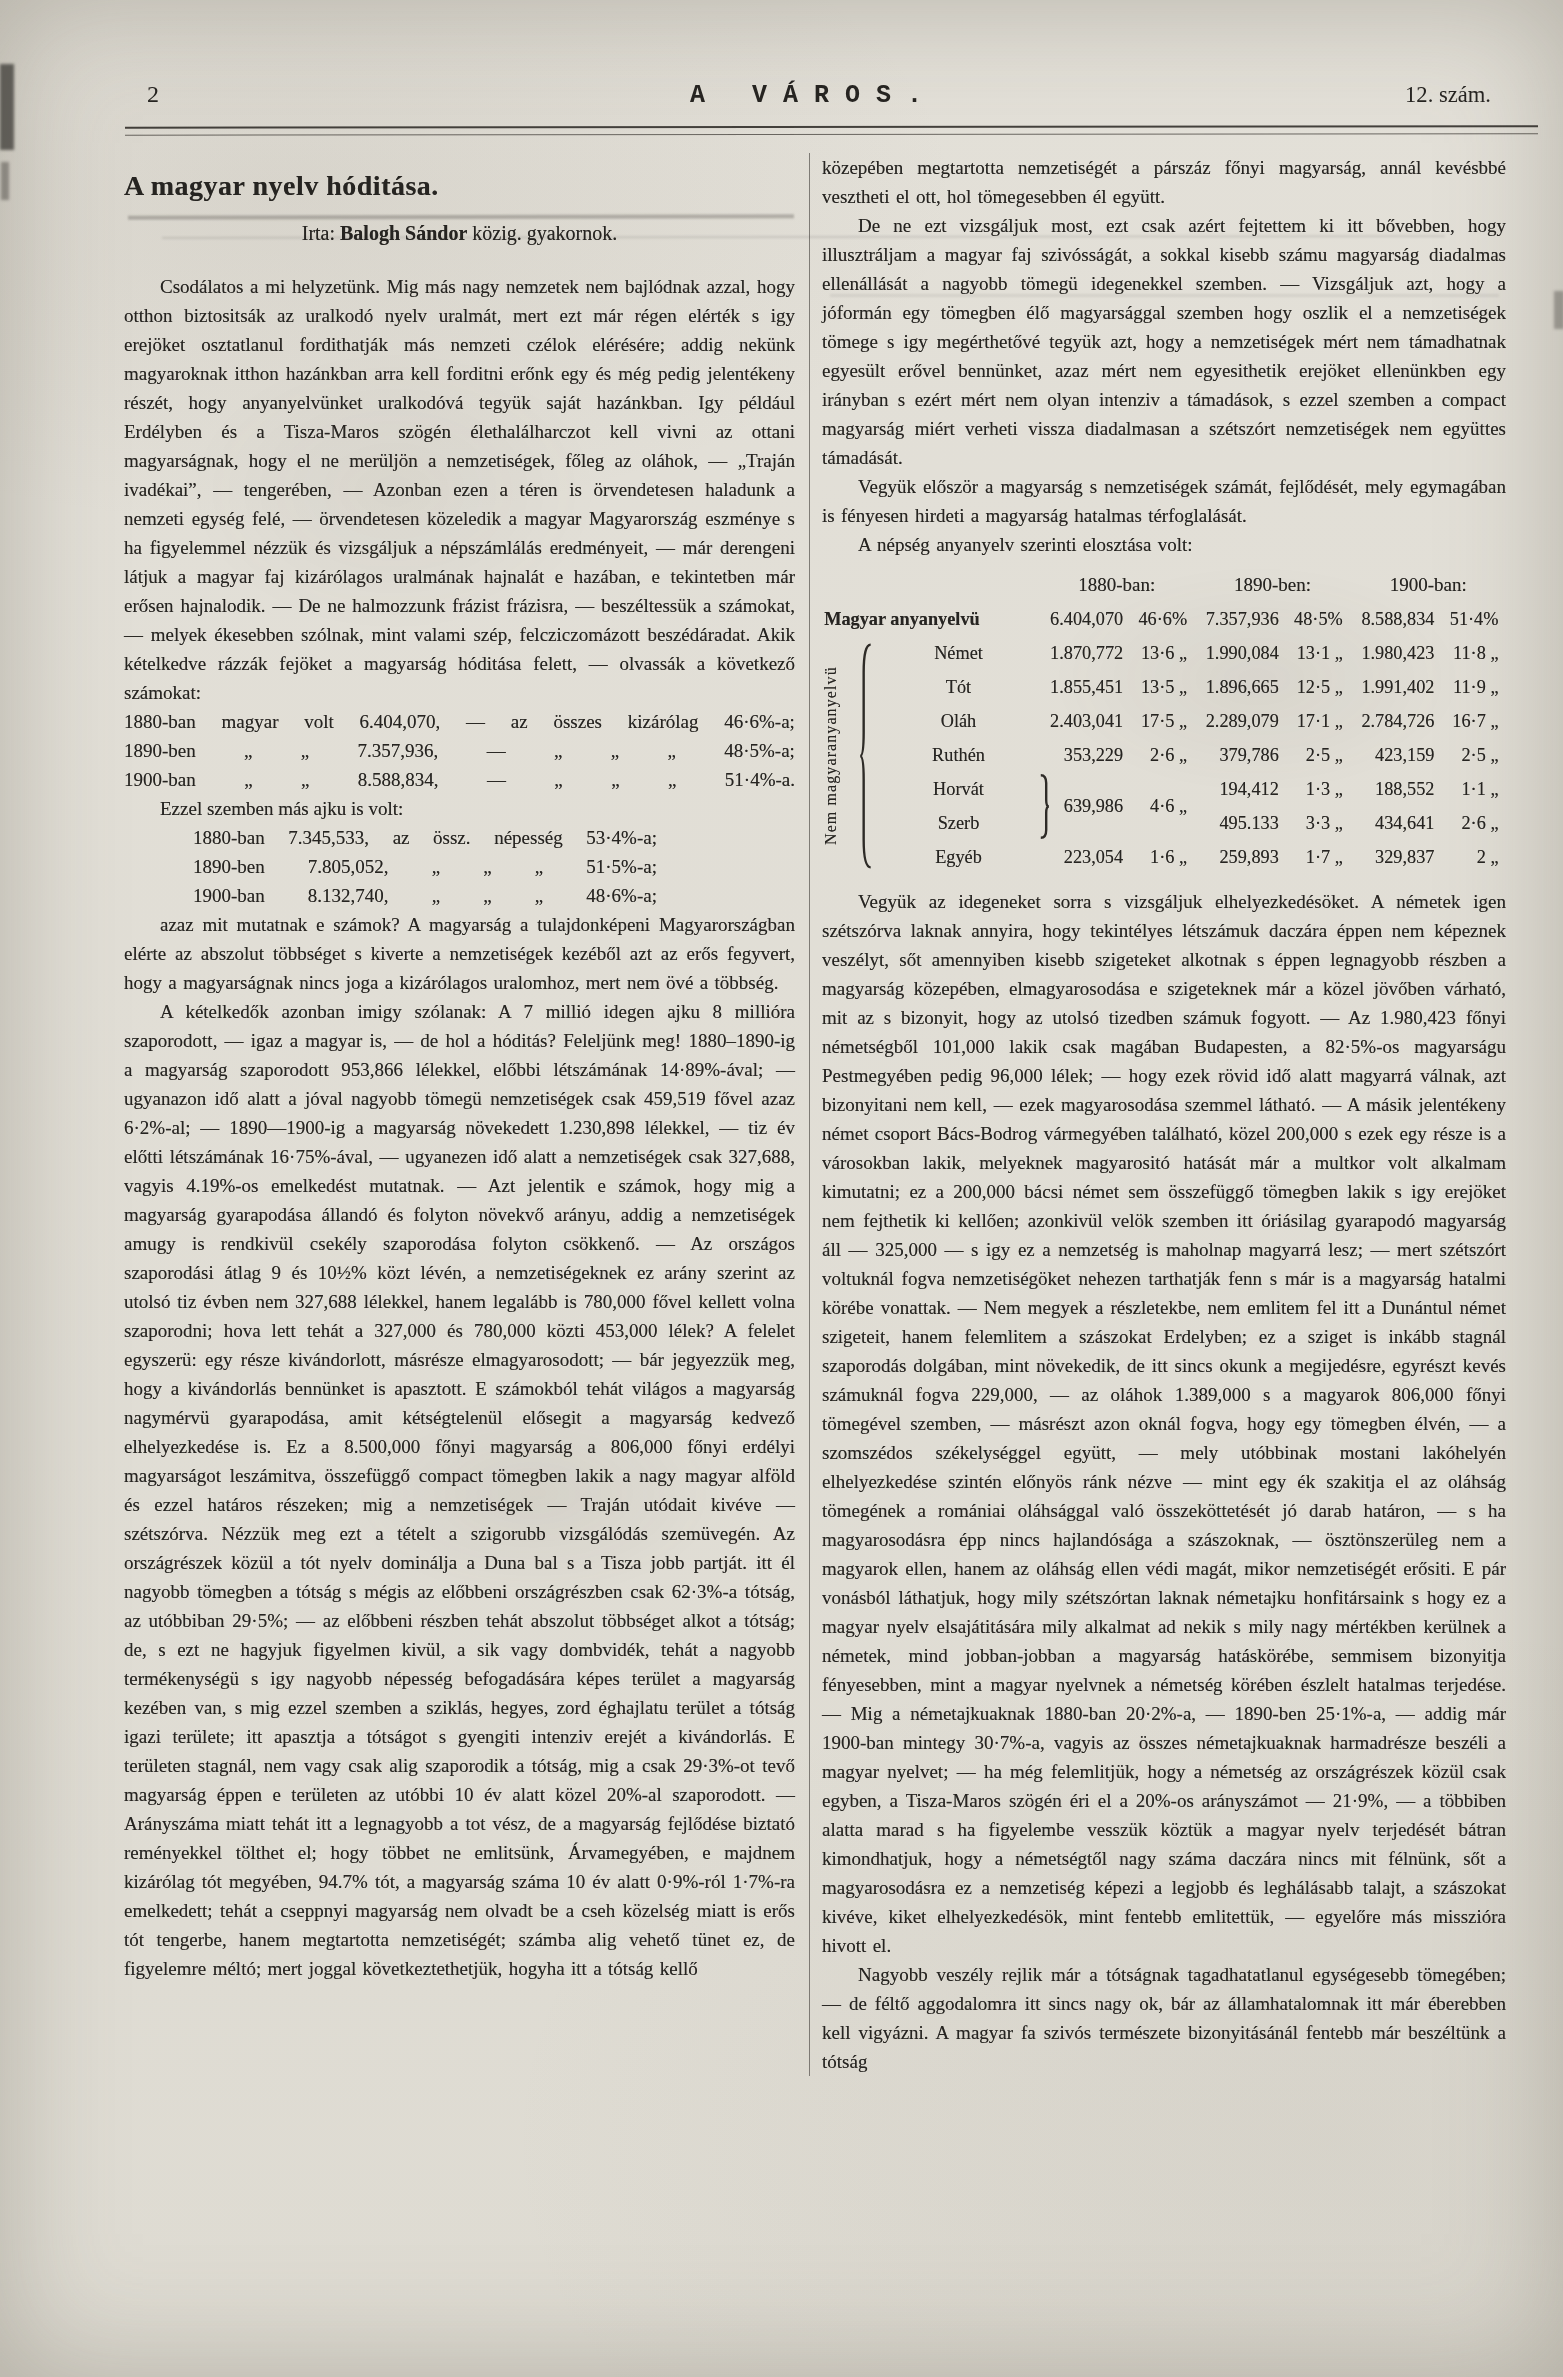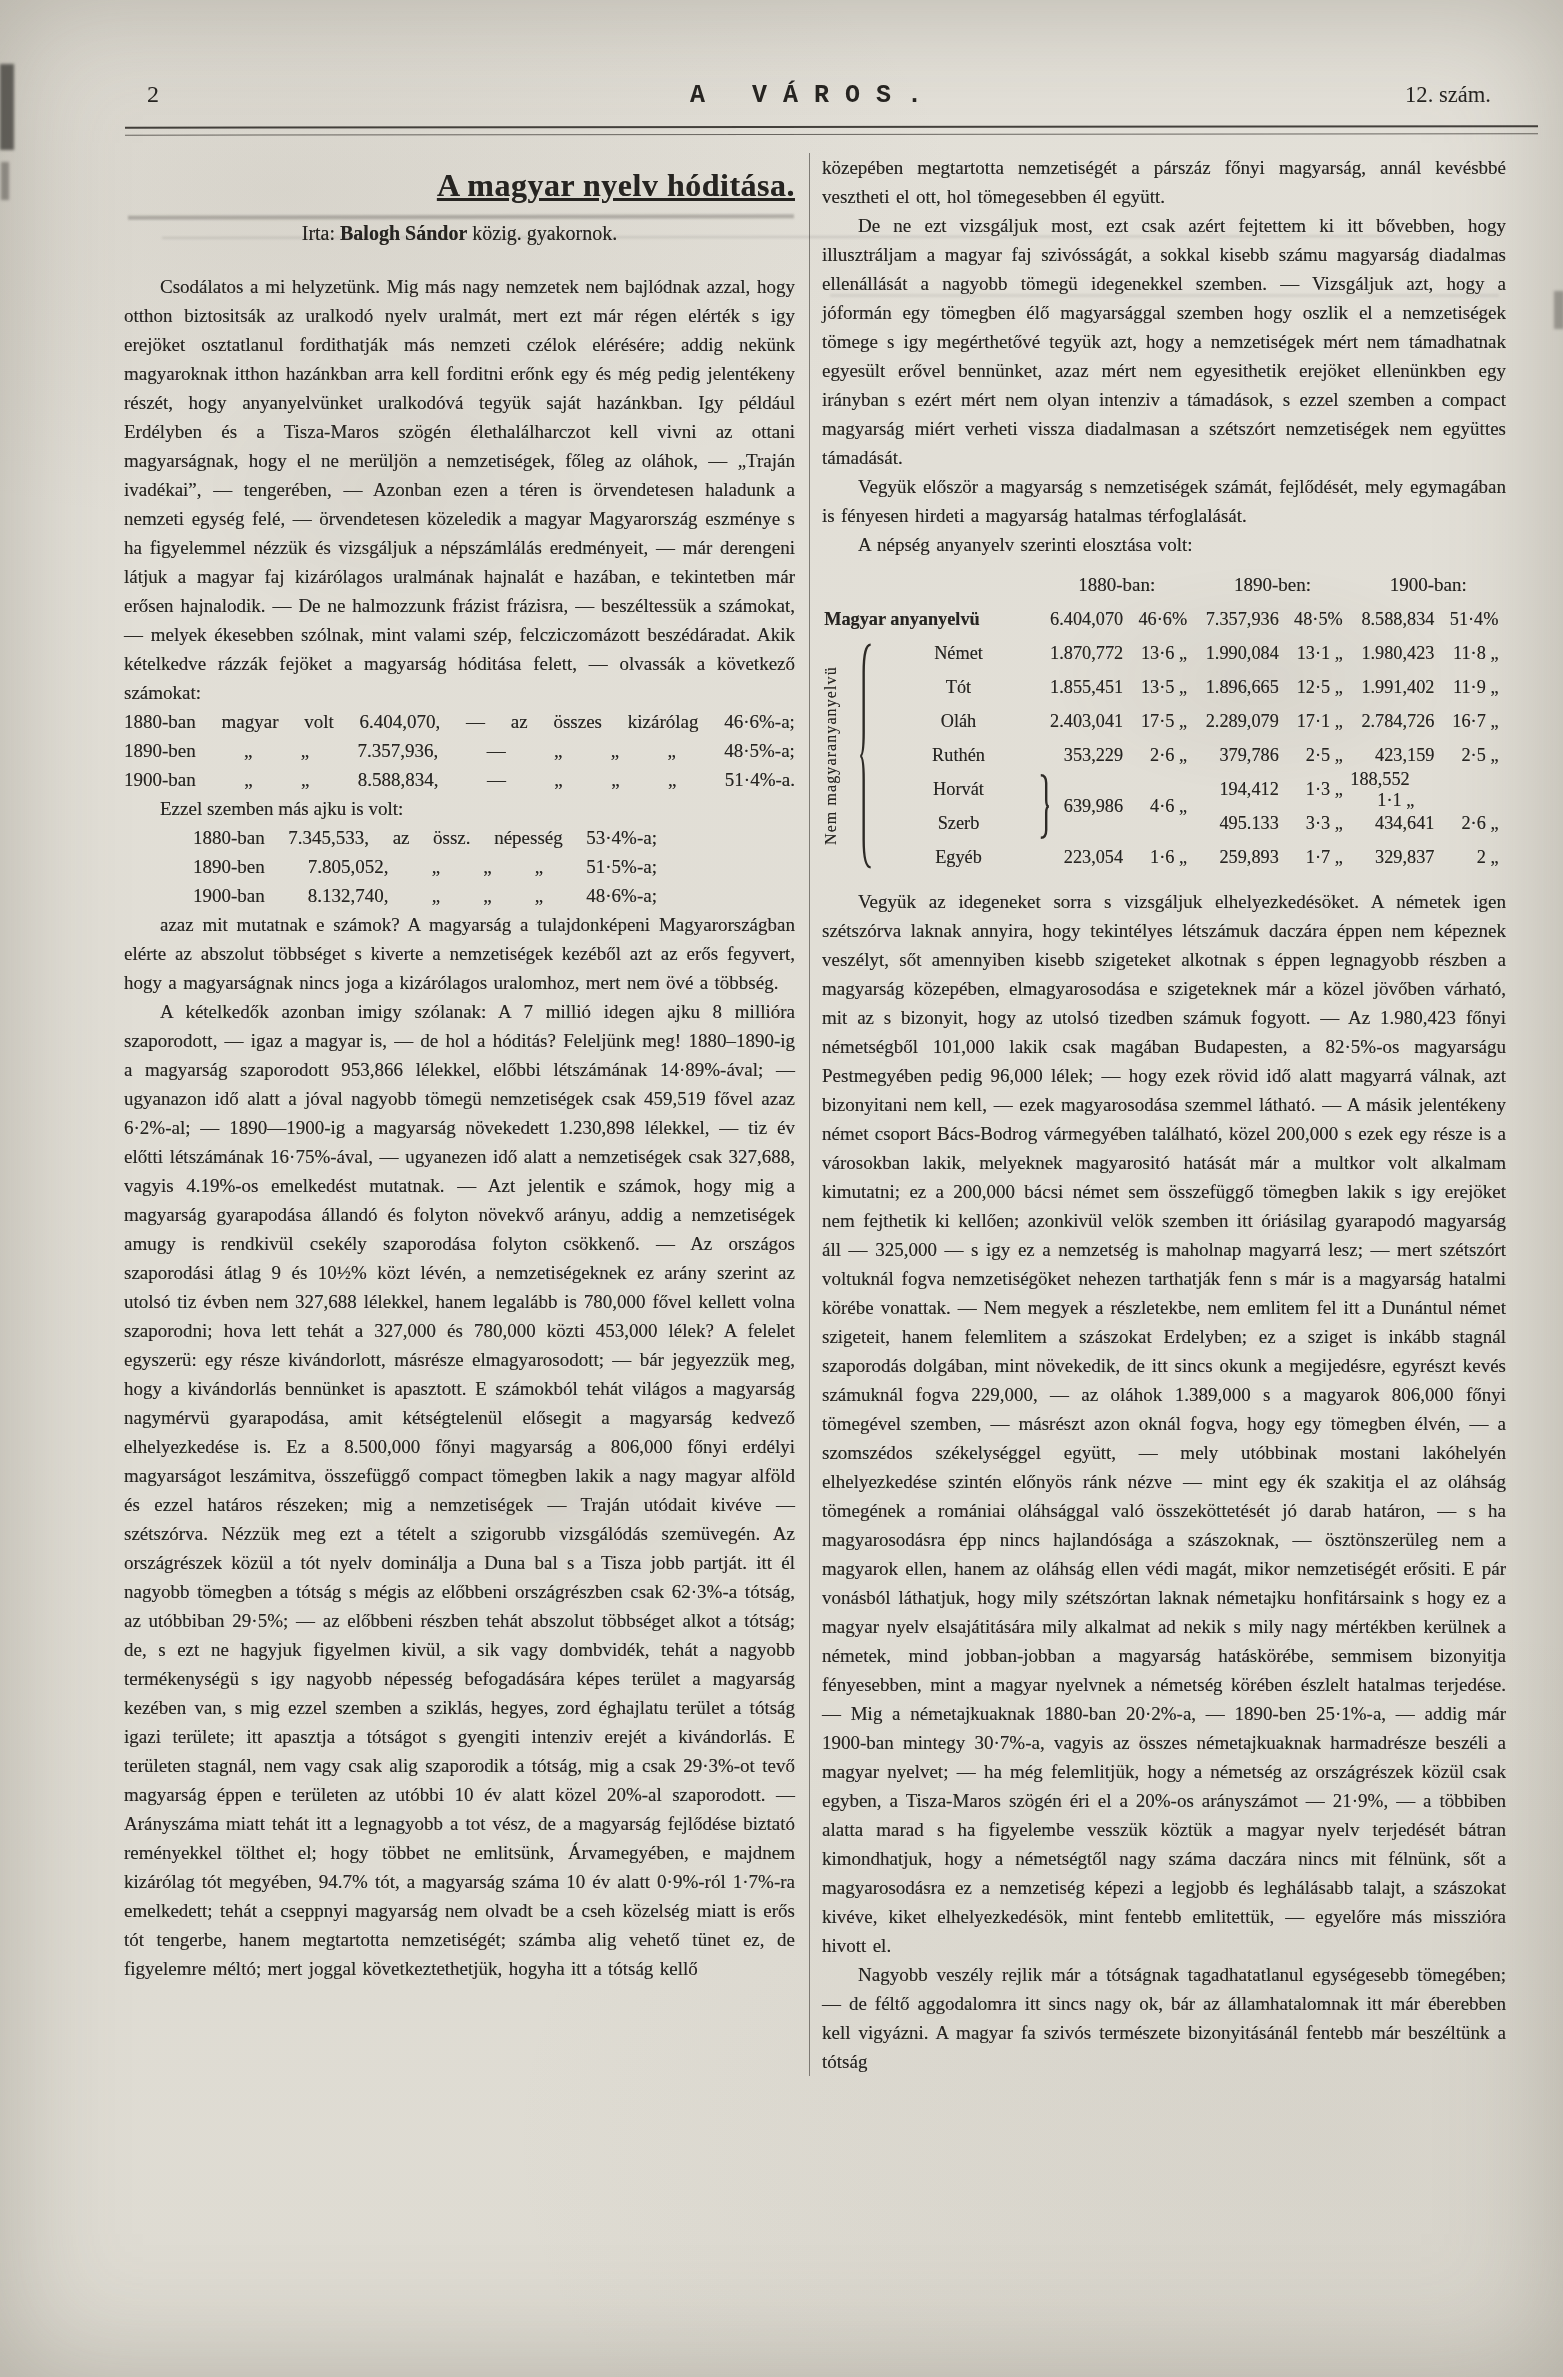--- a/index.html
+++ b/index.html
@@ -47,22 +47,22 @@
     transform:rotate(-.06deg);
   }
 
   
   .columns{display:flex;margin-top:18.3px;padding-left:124px;}
   .col{text-shadow:0 0 0.5px rgba(30,28,25,.45);}
   .col-left{width:671px;padding-right:14px;}
   .col-right{width:684px;padding-left:12px;border-left:1.6px solid rgba(45,42,38,.55);}
 
   .article-title{
-    font-size:32px;line-height:45px;font-weight:bold;text-align:right;
-    margin:9.7px 0 14px 0;letter-spacing:0.5px;text-decoration:underline;
+    font-size:28px;line-height:45px;font-weight:bold;text-align:left;
+    margin:9.7px 0 14px 0;letter-spacing:0.5px;
   }
   .byline{font-size:20px;text-align:center;margin:0 0 27px 0;}
   .byline b{font-weight:bold;}
 
   .para{
     font-size:19px;line-height:29px;text-align:justify;margin:0;
     text-indent:36px;word-spacing:1.6px;
   }
   .para.no-indent{text-indent:0;}
 
@@ -277,21 +277,21 @@
           </div>
           <div class="cell" style="grid-area: 6 / 6;">
             <span class="val">423,159</span>
             <span class="pct">2·5 „</span>
           </div>
           <div class="row-name" style="grid-area: 7 / 3;">Horvát</div>
           <div class="cell" style="grid-area: 7 / 5;">
             <span class="val">194,412</span>
             <span class="pct">1·3 „</span>
           </div>
-          <div class="cell" style="grid-area: 7 / 6; flex-direction: column;">
+          <div class="cell" style="grid-area: 7 / 6;">
             <span class="val">188,552</span>
             <span class="pct">1·1 „</span>
           </div>
           <div class="row-name" style="grid-area: 8 / 3;">Szerb</div>
           <div class="cell" style="grid-area: 8 / 5;">
             <span class="val">495.133</span>
             <span class="pct">3·3 „</span>
           </div>
           <div class="cell" style="grid-area: 8 / 6;">
             <span class="val">434,641</span>

